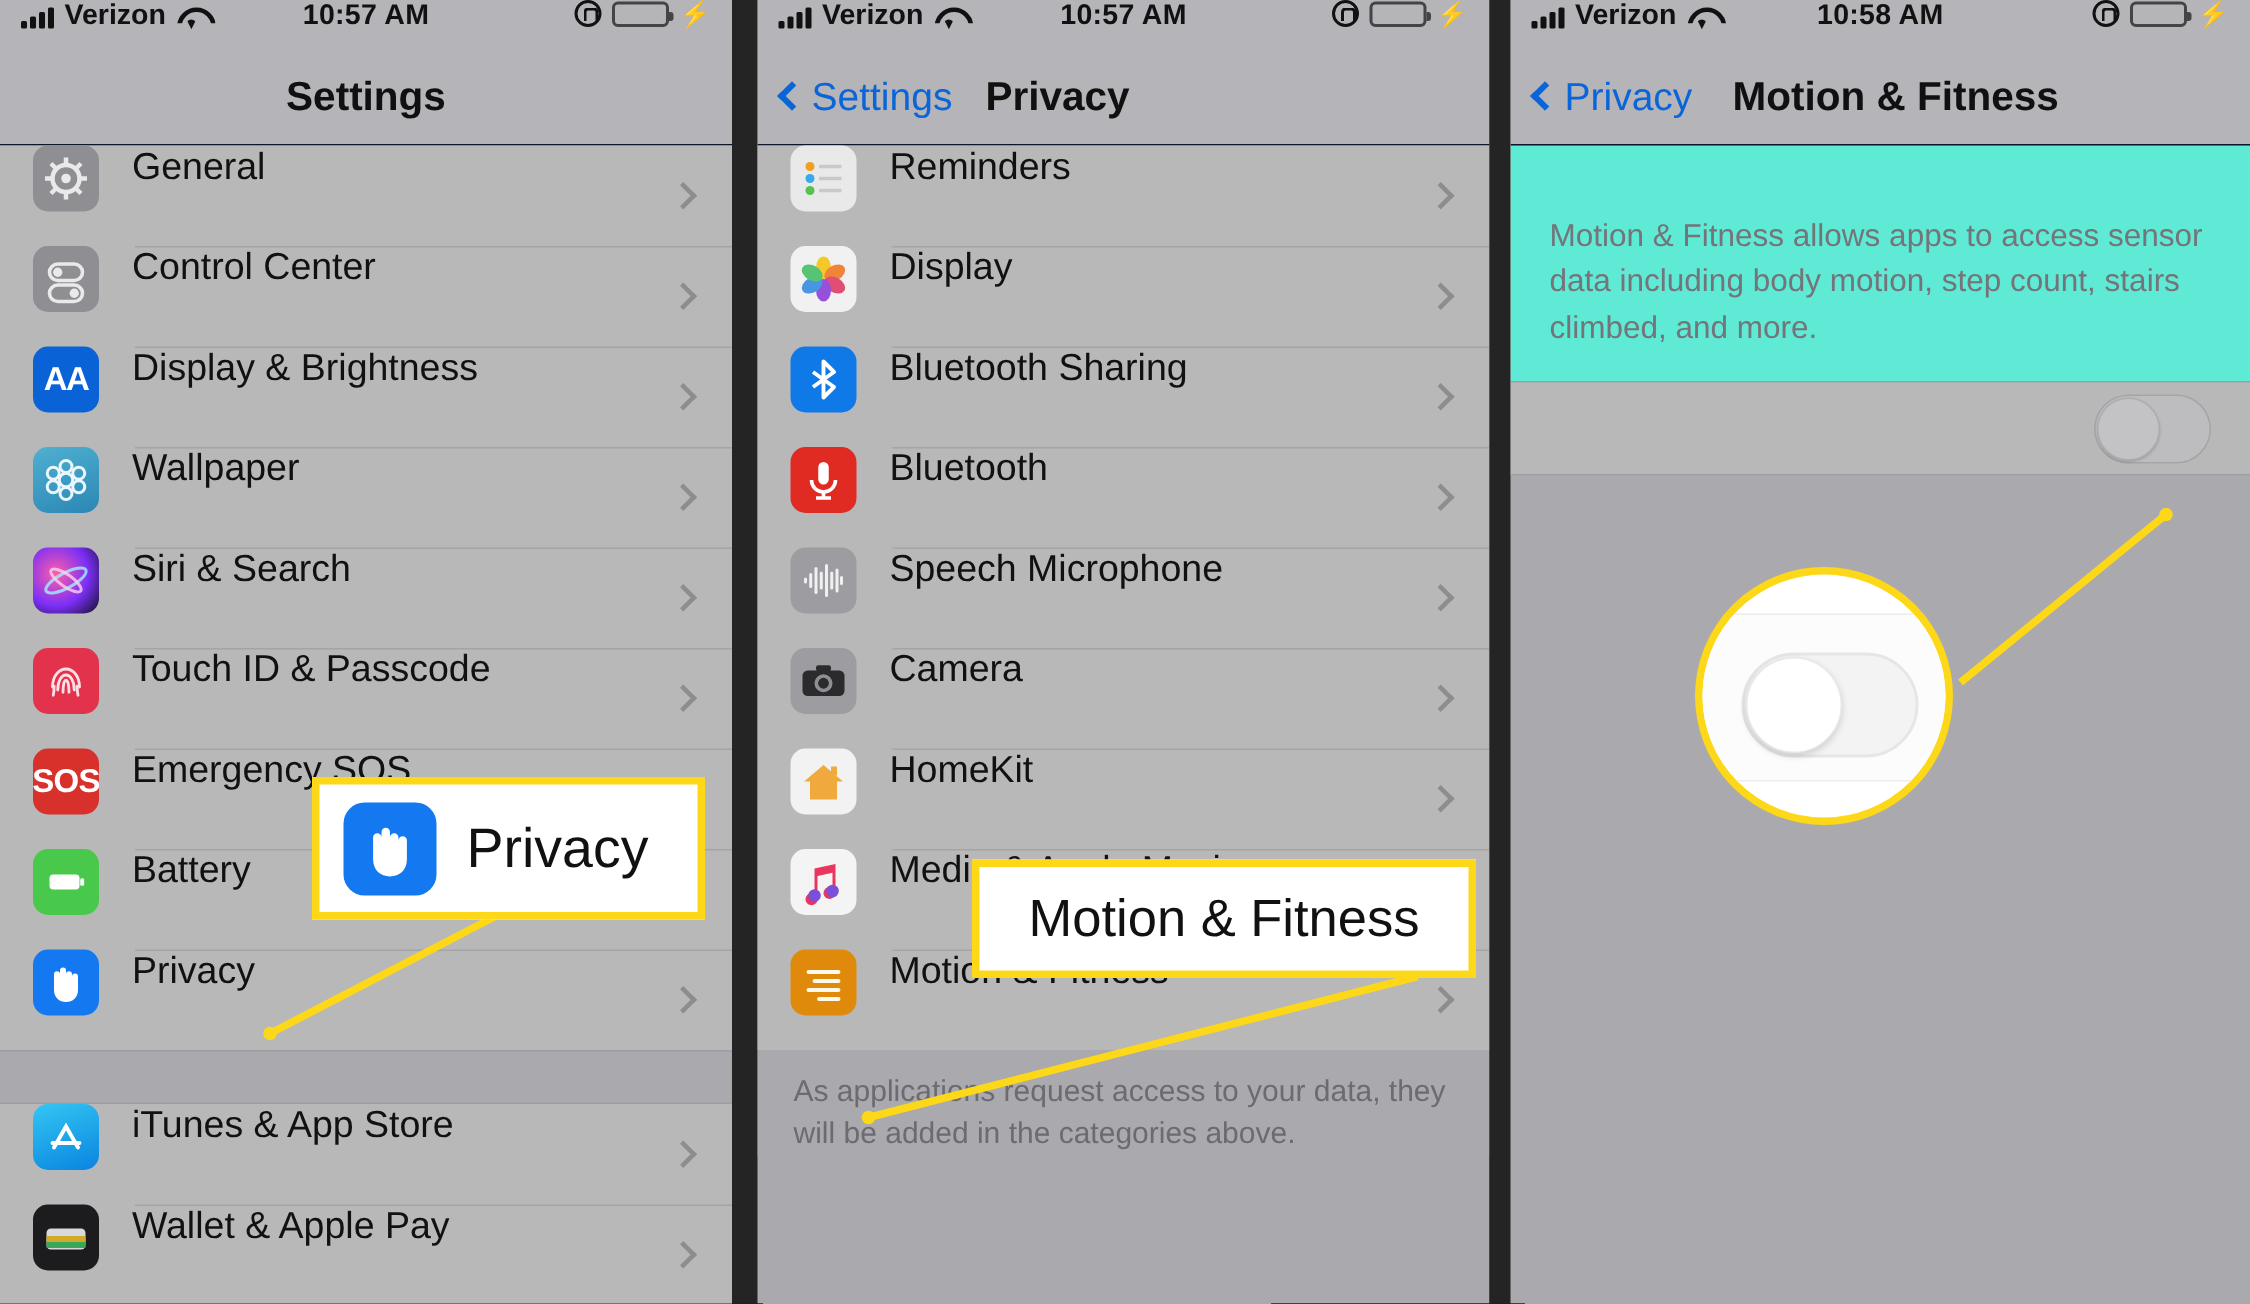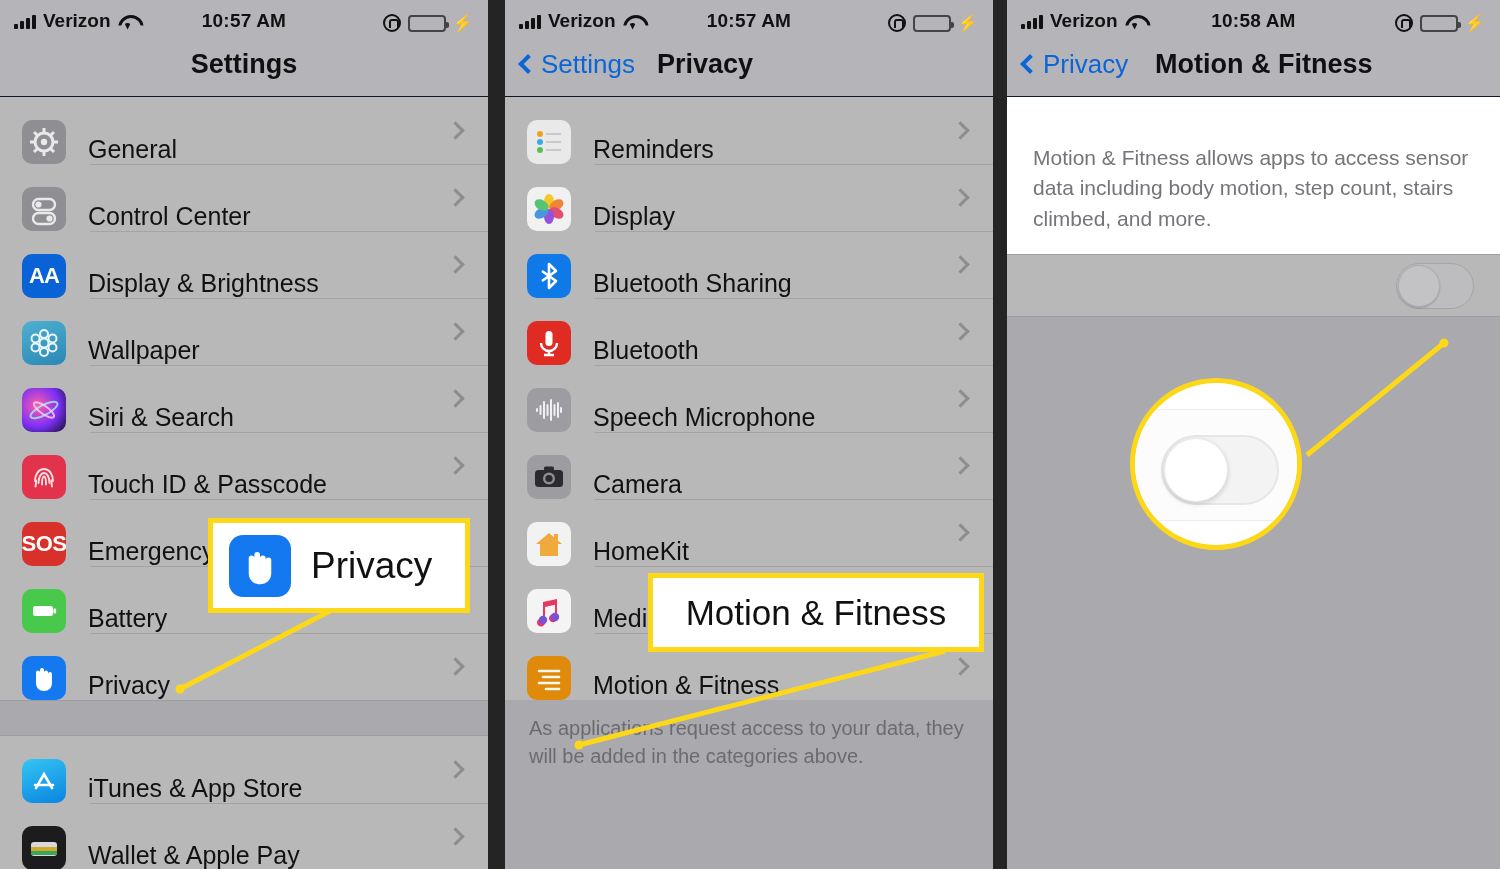--- a/index.html
+++ b/index.html
@@ -22,21 +22,21 @@
   #phone3 { left: 1007px; width: 493px; }
 
   .bezel { position: absolute; top: 0; height: 869px; background: #242424; }
   #bezel1 { left: 488px; width: 17px; }
   #bezel2 { left: 993px; width: 14px; }
 
   
   .statusbar {
     position: relative; height: 32px; width: 100%;
     background: #b4b4b9;
-    display: flex; align-items: flex-end;
+    display: flex; align-items: flex-start;
     padding: 0 14px;
     font-size: 19px; font-weight: bold; color: #111;
   }
   .sb-left { display: flex; align-items: center; gap: 7px; }
   .sb-center {
     position: absolute; left: 0; right: 0; text-align: center;
     font-size: 19px; font-weight: bold; letter-spacing: .2px;
   }
   .sb-right {
     margin-left: auto; display: flex; align-items: center; gap: 7px;
@@ -101,21 +101,21 @@
   }
   .chev-l {
     width: 14px; height: 14px;
     border-left: 4.5px solid #0a66d8; border-bottom: 4.5px solid #0a66d8;
     transform: rotate(45deg); margin-right: 2px;
   }
 
   
   .list { background: #b8b8b8; }
   .row {
-    position: relative; display: flex; align-items: flex-end;
+    position: relative; display: flex; align-items: flex-start;
     height: 67px; padding-left: 22px;
     background: #b8b8b8;
   }
   .row + .row::before {
     content: ""; position: absolute; left: 90px; right: 0; top: 0;
     height: 1px; background: #a4a4a4;
   }
   .row .ico {
     width: 44px; height: 44px; border-radius: 10px;
     flex: 0 0 44px; margin-right: 22px;
@@ -129,21 +129,21 @@
     border-right: 3px solid #8d8d8d; border-top: 3px solid #8d8d8d;
     transform: rotate(45deg);
   }
   .gap { height: 36px; background: #a9a9ae;
          border-top: 1px solid #9d9da2; border-bottom: 1px solid #9d9da2; }
   .footer-note {
     padding: 14px 24px 0 24px; background: #a9a9ae;
     font-size: 20px; line-height: 1.42; color: #6b6b70;
   }
   .desc-note {
-    padding: 46px 26px 20px 26px; background: #ffffff;
+    padding: 46px 26px 20px 26px; background: #5eead4;
     font-size: 21px; line-height: 1.45; color: #74747a;
   }
 
   
   .ic-gear { background: #8e8e93; }
   .ic-cc   { background: #8e8e93; }
   .ic-aa   { background: #0a63d6; font-size: 19px; font-weight: bold; letter-spacing: -1px; }
   .ic-wall { background: linear-gradient(160deg,#4fb0d0,#2b87b5); }
   .ic-siri { background: radial-gradient(circle at 35% 40%, #ff5ea8, #7b2ff7 55%, #101024 100%); }
   .ic-touch{ background: #e3324c; }

